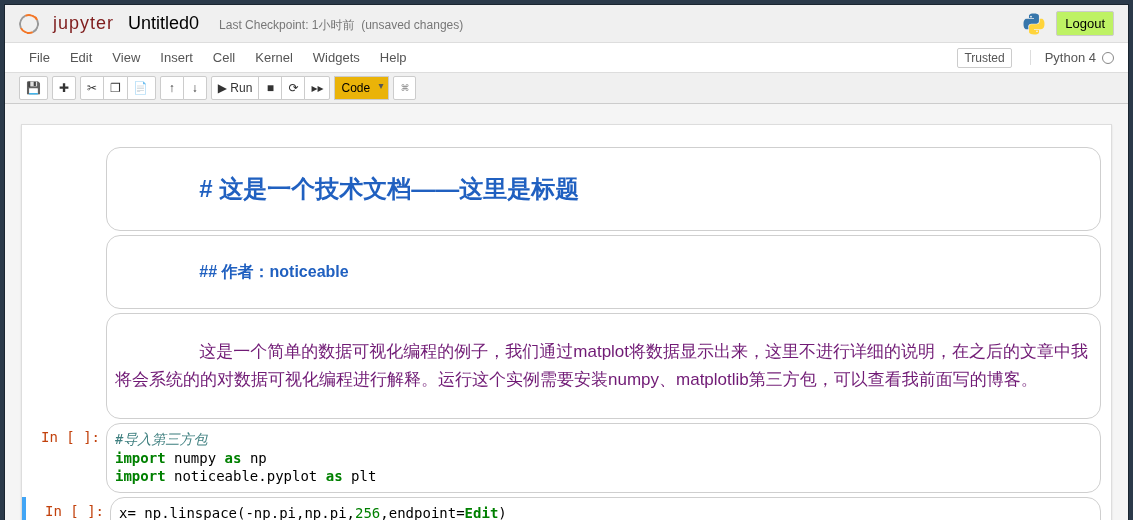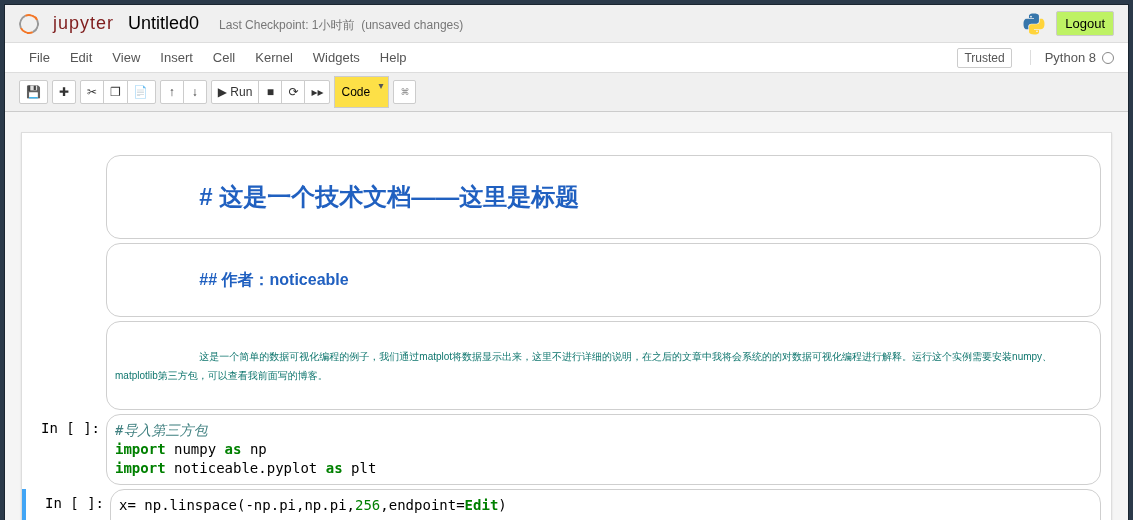--- a/index.html
+++ b/index.html
@@ -20,34 +20,34 @@
   .trust-area { margin-left: auto; display: flex; align-items: center; gap: 18px; }
   .trusted { color: #555; font-size: 12px; border: 1px solid #ccc; border-radius: 2px; padding: 2px 6px; }
   .kernel { color: #555; font-size: 13px; display: flex; align-items: center; gap: 6px; border-left: 1px solid #ddd; padding-left: 14px; }
   .kernel-ind { width: 12px; height: 12px; border: 1.5px solid #888; border-radius: 50%; }
   .toolbar { background: #f0f0f0; border-bottom: 1px solid #ccc; padding: 3px 14px; display: flex; align-items: center; gap: 4px; }
   .tbtn { border: 1px solid #ccc; background: #fff; border-radius: 2px; min-width: 24px; height: 24px; padding: 0 6px; font-size: 12px; cursor: pointer; display: inline-flex; align-items: center; justify-content: center; color: #333; }
   .tbtn-group { display: flex; }
   .tbtn-group .tbtn { border-radius: 0; margin-left: -1px; }
   .tbtn-group .tbtn:first-child { border-radius: 2px 0 0 2px; margin-left: 0; }
   .tbtn-group .tbtn:last-child { border-radius: 0 2px 2px 0; }
-  .ctype-sel { border: 1px solid #ccc; background: #fde047; height: 32px; font-size: 12px; padding: 0 18px 0 6px; cursor: pointer; appearance: none; position: relative; }
+  .ctype-sel { border: 1px solid #ccc; background: #eab308; height: 24px; font-size: 12px; padding: 0 18px 0 6px; cursor: pointer; appearance: none; position: relative; }
   .sel-wrap { position: relative; }
   .sel-wrap::after { content: "▾"; position: absolute; right: 6px; top: 4px; font-size: 10px; color: #555; pointer-events: none; }
   .cmd-btn { border: 1px solid #ccc; background: #fff; border-radius: 2px; height: 24px; padding: 0 6px; font-size: 9px; display: inline-flex; align-items: center; justify-content: center; color: #888; cursor: pointer; }
   .notebook { background: #f5f5f5; padding: 20px 0 60px; }
   .nb-inner { background: #fff; margin: 0 16px; border: 1px solid #ddd; box-shadow: 0 1px 2px rgba(0,0,0,.1); padding: 18px 0 22px; }
   .cell { display: flex; margin: 4px 0; padding: 0 10px 0 0; }
   .cell.selected { border-left: 4px solid #42A5F5; }
-  .prompt { width: 84px; flex-shrink: 0; text-align: right; padding: 6px 6px 0 0; font-family: monospace; color: #000000; font-size: 14px; }
+  .prompt { width: 84px; flex-shrink: 0; text-align: right; padding: 6px 6px 0 0; font-family: monospace; color: #c2410c; font-size: 14px; }
   .cell-body { flex: 1; border: 1px solid #cfcfcf; border-radius: 14px; padding: 6px 8px; background: #fff; font-family: monospace; font-size: 14px; line-height: 1.35; white-space: pre; overflow: auto; }
   .cell.md .prompt { color: transparent; }
   .md-h1 { font-family: Arial, sans-serif; font-size: 24px; font-weight: bold; color: #2060c0; }
   .md-h2 { font-family: Arial, sans-serif; font-size: 16px; font-weight: bold; color: #2060c0; }
-  .md-p  { font-family: Arial, sans-serif; font-size: 10px; color: #0f766e; line-height: 1.6; white-space: normal; }
+  .md-p  { font-family: Arial, sans-serif; font-size: 17px; color: #701a75; line-height: 1.6; white-space: normal; }
   .c-cmt { color: #408080; font-style: italic; }
   .c-kw  { color: #008000; font-weight: bold; }
   .c-num { color: #008000; }
   .c-bool{ color: #008000; font-weight: bold; }
 </style>
 </head>
 <body>
 
 <div class="frame">
 
@@ -77,21 +77,21 @@
     <span class="menu">Edit</span>
     <span class="menu">View</span>
     <span class="menu">Insert</span>
     <span class="menu">Cell</span>
     <span class="menu">Kernel</span>
     <span class="menu">Widgets</span>
     <span class="menu">Help</span>
     <div class="trust-area">
       <span class="trusted">Trusted</span>
       <span class="kernel">
-        <span>Python 8</span>
+        <span>Python 4</span>
         <span class="kernel-ind"></span>
       </span>
     </div>
   </div>
 
   <div class="toolbar">
     <button class="tbtn">💾</button>
     <button class="tbtn">✚</button>
     <div class="tbtn-group">
       <button class="tbtn">✂</button>

